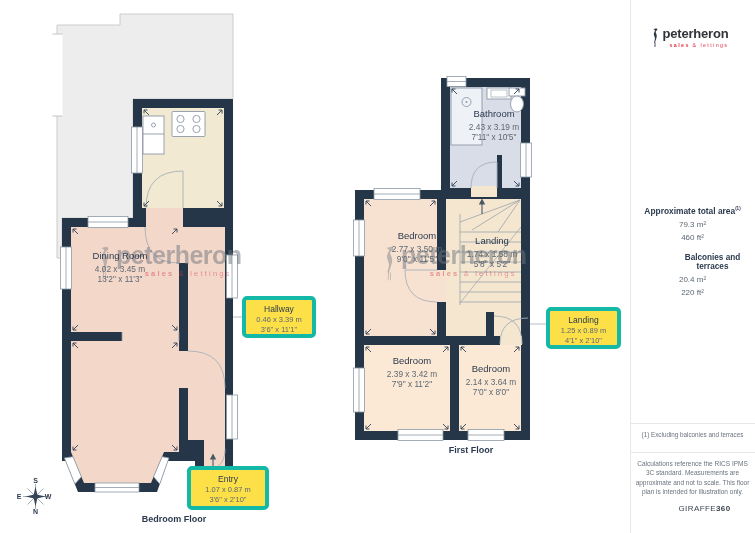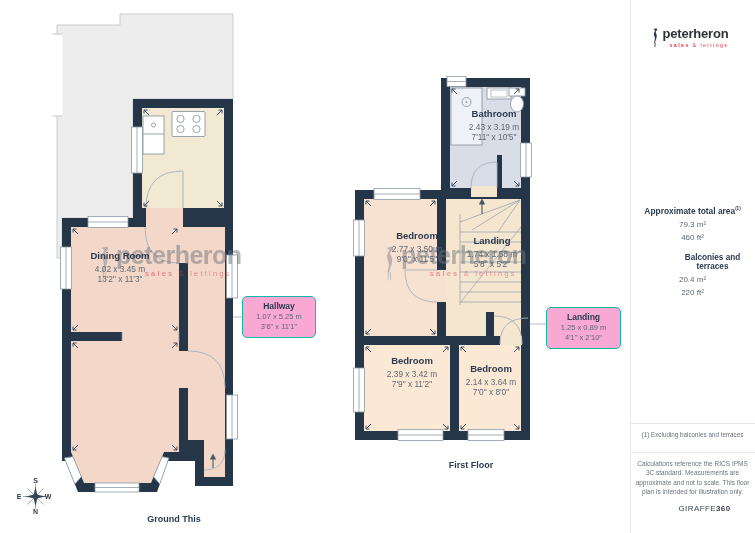--- a/index.html
+++ b/index.html
@@ -1,22 +1,22 @@
 <!DOCTYPE html>
 <html><head>
 <meta charset="utf-8">
 <style>
   html,body{margin:0;padding:0;background:#fff;}
   #canvas{position:relative;width:755px;height:533px;background:#ffffff;overflow:hidden;
           font-family:"Liberation Sans",sans-serif;color:#2b3a4e;}
   #plan-svg{position:absolute;left:0;top:0;}
   .room-label{position:absolute;transform:translateX(-50%);text-align:center;white-space:nowrap;line-height:1.15;}
-  .rname{font-size:9.5px;font-weight:bold;color:#2b3a4e;margin-bottom:2px;}
+  .rname{font-size:9.5px;font-weight:normal;color:#2b3a4e;margin-bottom:2px;}
   .rdim{font-size:8.3px;color:#5d6874;line-height:10.5px;}
-  .label-box{position:absolute;background:#f9a8d4;border:1px solid #14b8a6;border-radius:5px;
+  .label-box{position:absolute;background:#fde047;border:4px solid #14b8a6;border-radius:5px;
              text-align:center;box-sizing:border-box;padding-top:4px;}
   .label-box .rname{font-size:8.5px;margin-bottom:1px;}
   .label-box .rdim{font-size:7.5px;line-height:9.5px;}
   .floor-label{position:absolute;transform:translateX(-50%);font-size:9px;font-weight:bold;
                color:#2b3a4e;white-space:nowrap;}
   .watermark{position:absolute;display:flex;align-items:flex-start;opacity:.5;pointer-events:none;}
   .wm-heron{margin-top:3px;margin-right:2px;}
   .wm-name{font-size:25px;font-weight:600;letter-spacing:-.5px;color:#6f747c;line-height:1;display:block;}
   .wm-tag{text-align:right;font-size:7.5px;letter-spacing:2.2px;color:#d8404f;margin-top:1px;margin-right:10px;}
   .wm-tag b{font-weight:700;}
@@ -263,22 +263,27 @@
     </div>
   </div>
 
   <div class="room-label" style="left:120px;top:251px;">
     <div class="rname">Dining Room</div>
     <div class="rdim">4.02 x 3.45 m</div>
     <div class="rdim">13'2" x 11'3"</div>
   </div>
   <div class="label-box" style="left:242px;top:296px;width:74px;height:42px;">
     <div class="rname">Hallway</div>
-    <div class="rdim">1.07 x 5.25 m</div>
+    <div class="rdim">0.46 x 3.39 m</div>
     <div class="rdim">3'6" x 11'1"</div>
+  </div>
+  <div class="label-box" style="left:187px;top:466px;width:82px;height:44px;">
+    <div class="rname">Entry</div>
+    <div class="rdim">1.07 x 0.87 m</div>
+    <div class="rdim">3'6" x 2'10"</div>
   </div>
 
   <div class="room-label" style="left:494px;top:109px;">
     <div class="rname">Bathroom</div>
     <div class="rdim">2.43 x 3.19 m</div>
     <div class="rdim">7'11" x 10'5"</div>
   </div>
   <div class="room-label" style="left:417px;top:231px;">
     <div class="rname">Bedroom</div>
     <div class="rdim">2.77 x 3.50 m</div>
@@ -298,22 +303,22 @@
     <div class="rname">Bedroom</div>
     <div class="rdim">2.14 x 3.64 m</div>
     <div class="rdim">7'0" x 8'0"</div>
   </div>
   <div class="label-box" style="left:546px;top:307px;width:75px;height:42px;">
     <div class="rname">Landing</div>
     <div class="rdim">1.25 x 0.89 m</div>
     <div class="rdim">4'1" x 2'10"</div>
   </div>
 
-  <div class="floor-label" style="left:174px;top:514px;">Ground This</div>
-  <div class="floor-label" style="left:471px;top:460px;">First Floor</div>
+  <div class="floor-label" style="left:174px;top:514px;">Bedroom Floor</div>
+  <div class="floor-label" style="left:471px;top:445px;">First Floor</div>
 
   <span class="comp-letter" style="left:35.5px;top:477px;">S</span>
   <span class="comp-letter" style="left:35.5px;top:508px;">N</span>
   <span class="comp-letter" style="left:19px;top:492.5px;">E</span>
   <span class="comp-letter" style="left:48px;top:492.5px;">W</span>
 
   <div class="sidebar-line"></div>
   <div class="logo">
     <svg class="logo-heron" viewBox="0 0 16 30" width="10.5" height="20">
         <use href="#heron-shape" fill="#2e3a4a"></use>

